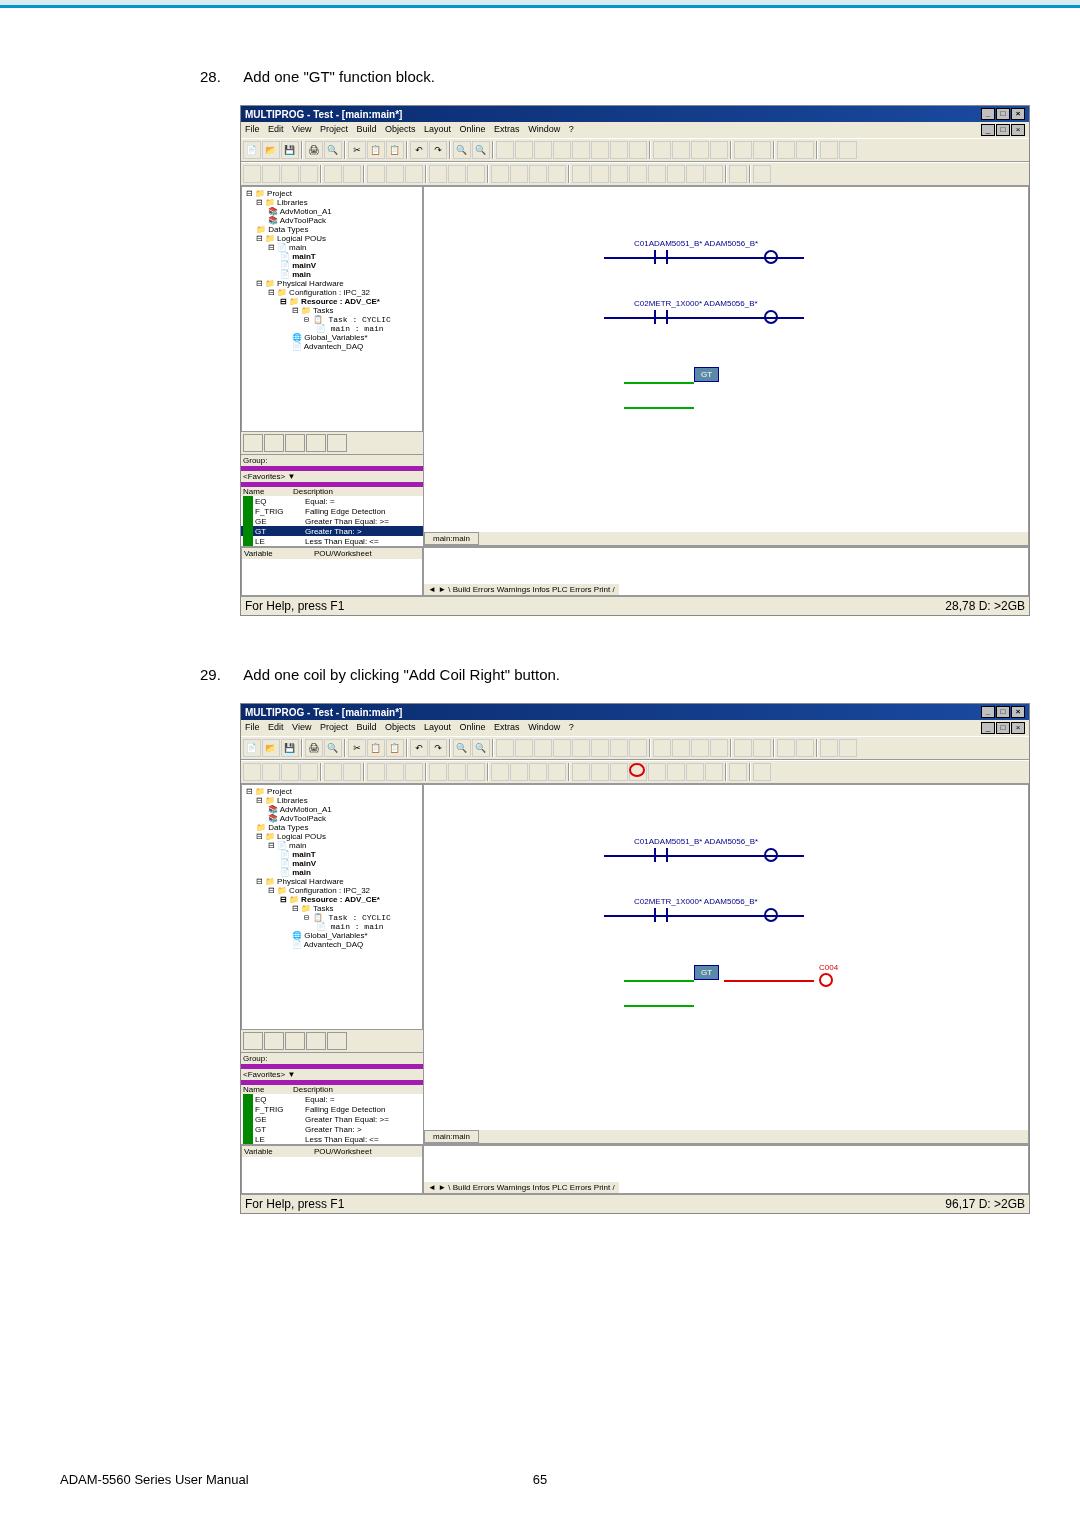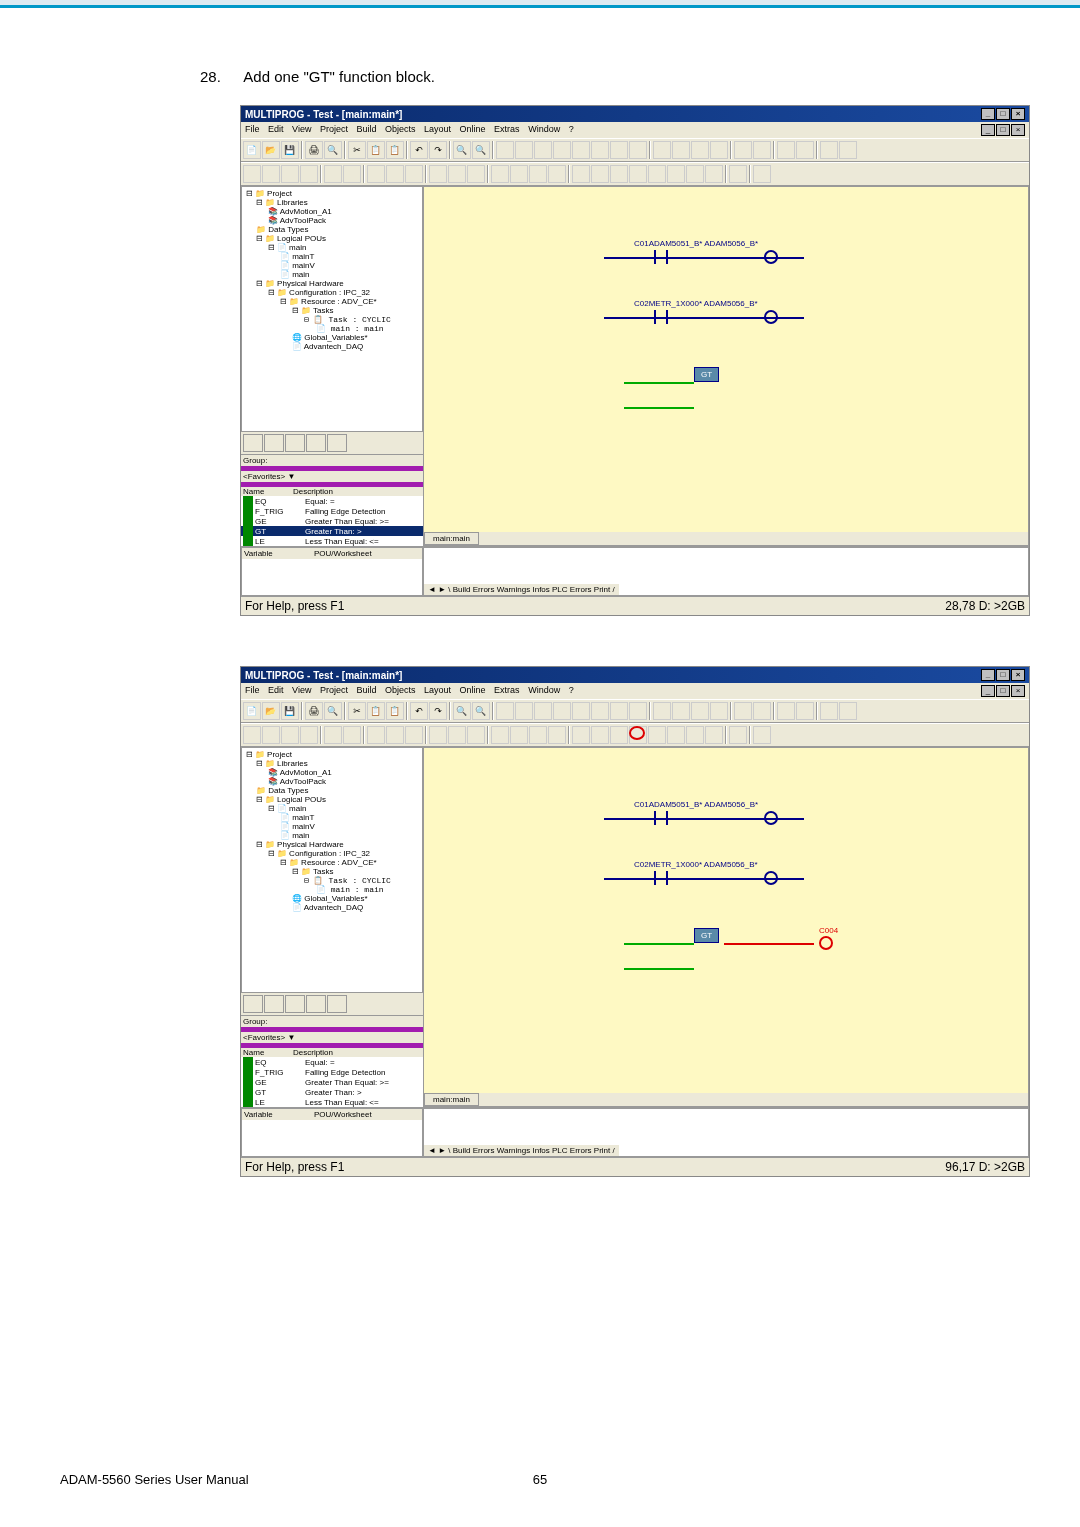--- a/index.html
+++ b/index.html
@@ -115,21 +115,21 @@
       font-size: 8px;
       overflow: hidden;
     }
     .tree-item {
       white-space: nowrap;
       padding: 0 2px;
       color: #000;
     }
     .indent-1 { padding-left: 12px; }
     .indent-2 { padding-left: 24px; }
-    .indent-3 { padding-left: 36px; }
+    .indent-3 { padding-left: 36px; font-weight: bold; }
     .indent-4 { padding-left: 48px; }
     .indent-5 { padding-left: 60px; font-family: Liberation Mono, monospace; }
     .tab-row {
       background: #ece9d8;
       padding: 2px;
       display: flex;
       gap: 1px;
     }
     .tab-btn {
       width: 20px;
@@ -167,21 +167,21 @@
     .fb-name { width: 50px; }
     .fb-desc { flex: 1; }
     .fb-icon {
       width: 10px;
       height: 10px;
       background: #080;
       margin-right: 2px;
     }
     .canvas {
       flex: 1;
-      background: #fef9c3;
+      background: #ffffff;
       border: 1px solid #999;
       position: relative;
     }
     .dot-bg {
       position: absolute;
       inset: 10px;
       background-image: radial-gradient(circle, #999 0.5px, transparent 0.5px);
       background-size: 20px 20px;
     }
     .ladder-el {
@@ -514,20 +514,24 @@
         <div class="output-tabs">◄ ► \ <span>Build   Errors   Warnings   Infos   PLC Errors   Print</span> /</div>
       </div>
     </div>
 
     <div class="statusbar">
       <span>For Help, press F1</span>
       <span>28,78  D: &gt;2GB</span>
     </div>
   </div>
 
+  <div class="instruction">
+    <span class="step-num">29.</span>
+    <span>Add one coil by clicking "Add Coil Right" button.</span>
+  </div>
 
   <div class="screenshot">
     <div class="titlebar">
       <span>MULTIPROG - Test - [main:main*]</span>
       <div class="win-controls">
         <div class="win-btn">_</div>
         <div class="win-btn">□</div>
         <div class="win-btn">×</div>
       </div>
     </div>

